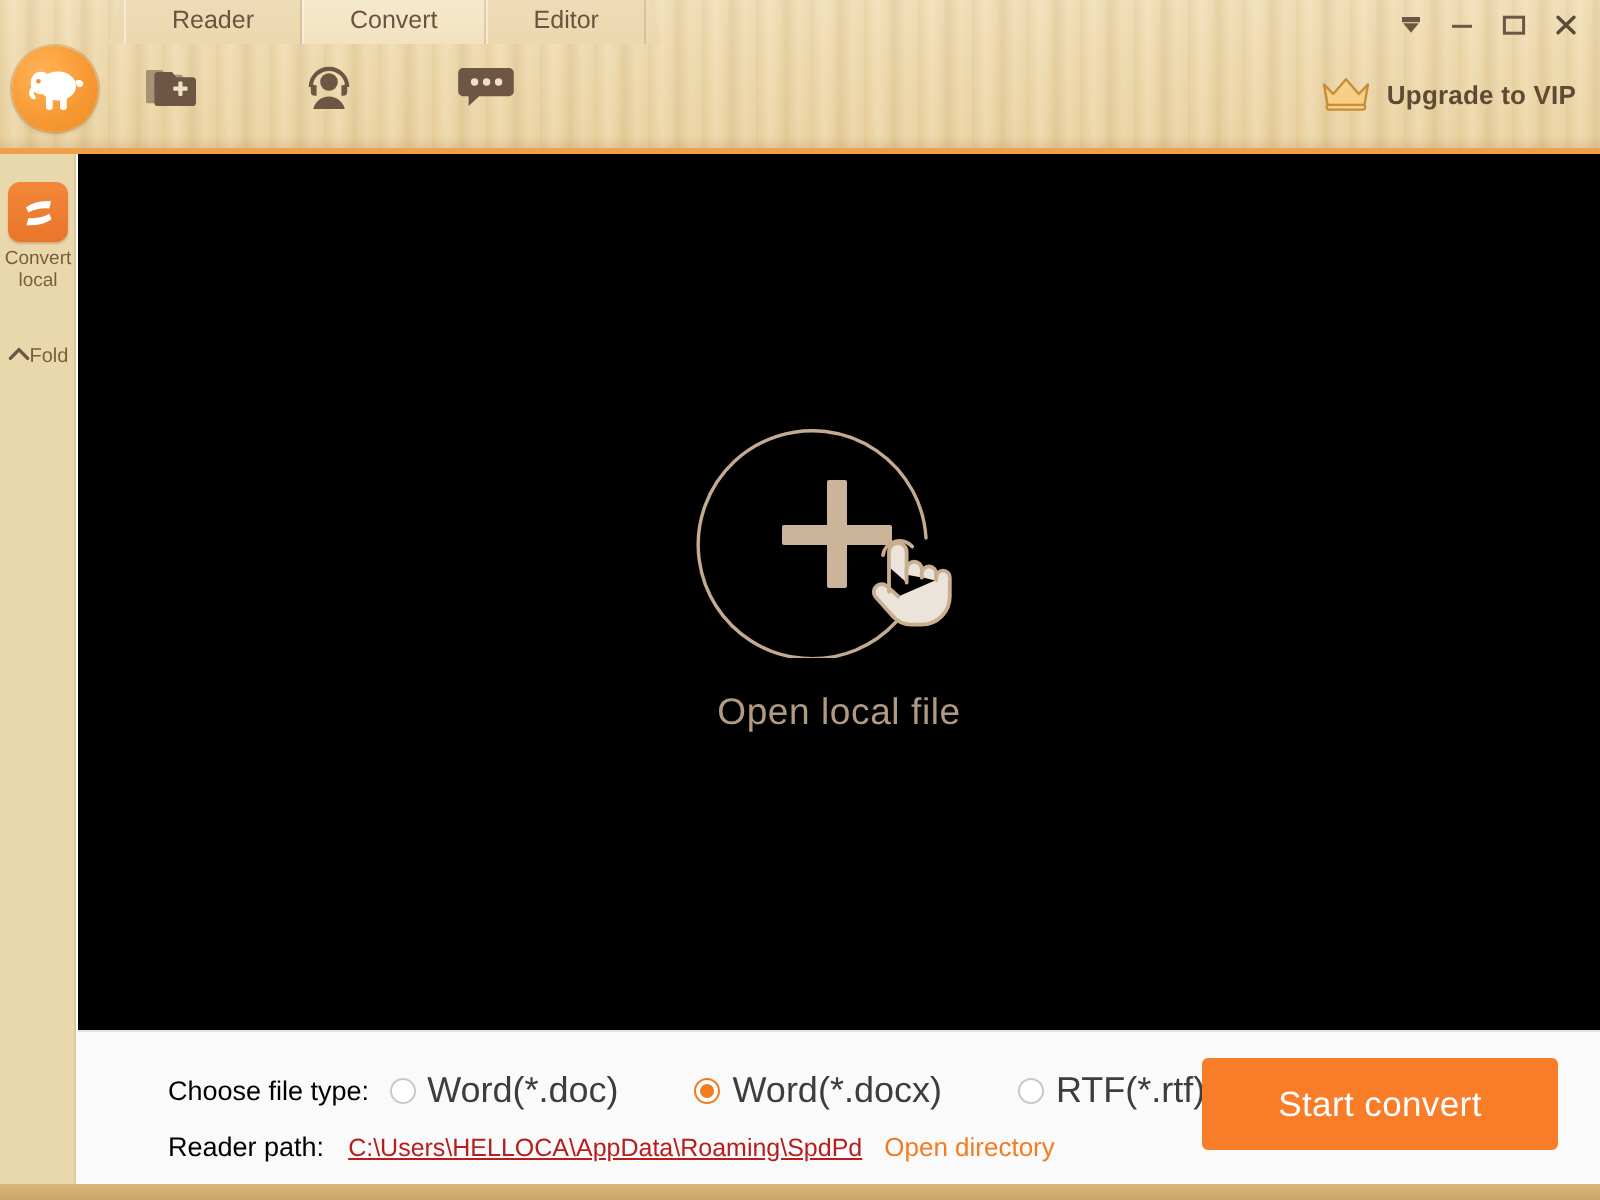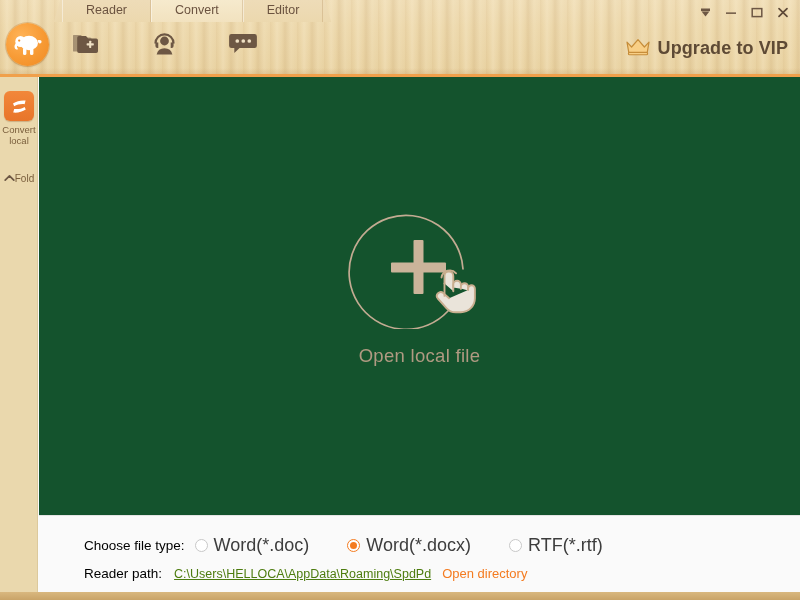--- a/index.html
+++ b/index.html
@@ -64,21 +64,21 @@
   }
   .logo svg{position:absolute;left:7px;top:9px;}
 
   
   .toolicons{position:absolute;left:70px;top:28px;display:flex;gap:44px;z-index:5;}
   .toolicon{width:34px;height:30px;display:flex;align-items:center;justify-content:center;cursor:pointer;}
 
   
   .vipwrap{position:absolute;right:12px;top:36px;display:flex;align-items:center;gap:24px;z-index:5;}
   .vipbtn{display:flex;align-items:center;gap:7px;cursor:pointer;}
-  .vipbtn span{font-size:18px;color:#5c4staticnone;}
+  .vipbtn span{font-size:13px;color:#5c4staticnone;}
   .viplabel{font-size:12.5px;color:#5e4a35;font-weight:bold;letter-spacing:.1px;}
 
   
   .wctrls{position:absolute;right:6px;top:3px;display:flex;align-items:center;gap:4px;z-index:6;}
   .wbtn{width:22px;height:18px;display:flex;align-items:center;justify-content:center;cursor:pointer;}
 
   
   .sidebar{
     position:absolute;left:0;top:77px;width:38px;height:515px;
     background:#ead8ad;
@@ -96,21 +96,21 @@
   .co-label{margin-top:3px;font-size:9.5px;line-height:11px;color:#7a5e3c;}
   .fold{
     position:absolute;left:0;top:96px;width:38px;
     display:flex;align-items:center;justify-content:center;gap:0;
     font-size:10px;color:#7a5e3c;cursor:pointer;
   }
 
   
   .dropzone{
     position:absolute;left:39px;top:77px;right:0;height:438px;
-    background:#14532d;
+    background:#000000;
     display:flex;align-items:center;justify-content:center;
     cursor:pointer;
   }
   .dropinner{position:relative;width:240px;text-align:center;margin-top:-18px;}
   .circlewrap{position:relative;width:150px;height:122px;margin:0 auto;}
   .openlabel{
     margin-top:16px;font-size:18.5px;color:#b09a82;letter-spacing:.3px;
   }
 
   
@@ -127,21 +127,21 @@
   .radios{display:flex;align-items:center;margin-left:10px;gap:38px;}
   .radio{display:flex;align-items:center;gap:6px;cursor:pointer;font-size:18px;color:#3d3d3d;}
   .dot{
     width:13px;height:13px;border-radius:50%;
     border:1.5px solid #c8c8c8;background:#fff;box-sizing:border-box;
     display:flex;align-items:center;justify-content:center;flex:none;
   }
   .dot.on{border-color:#f47b20;}
   .dot.on:after{content:"";width:7px;height:7px;border-radius:50%;background:#f47b20;}
   .path{
-    margin-left:12px;font-size:12.5px;color:#4d7c0f;
+    margin-left:12px;font-size:12.5px;color:#b91c1c;
     text-decoration:underline;cursor:pointer;
   }
   .opendir{margin-left:11px;font-size:13px;color:#f47b20;cursor:pointer;}
   .startbtn{
     position:absolute;right:21px;top:13px;width:178px;height:46px;
     background:#f97d29;border-radius:3px;border:none;
     color:#fff;font-size:17.5px;font-family:"Liberation Sans",sans-serif;
     cursor:pointer;letter-spacing:.2px;
   }
 
@@ -319,16 +319,17 @@
         </span>
       </span>
     </div>
 
     <div class="row row2">
       <span class="rowlabel">Reader path:</span>
       <span class="path">C:\Users\HELLOCA\AppData\Roaming\SpdPd</span>
       <span class="opendir">Open directory</span>
     </div>
 
+    <button class="startbtn">Start convert</button>
   </div>
 
   <div class="footstrip"></div>
 </div>
 
 </body></html>

